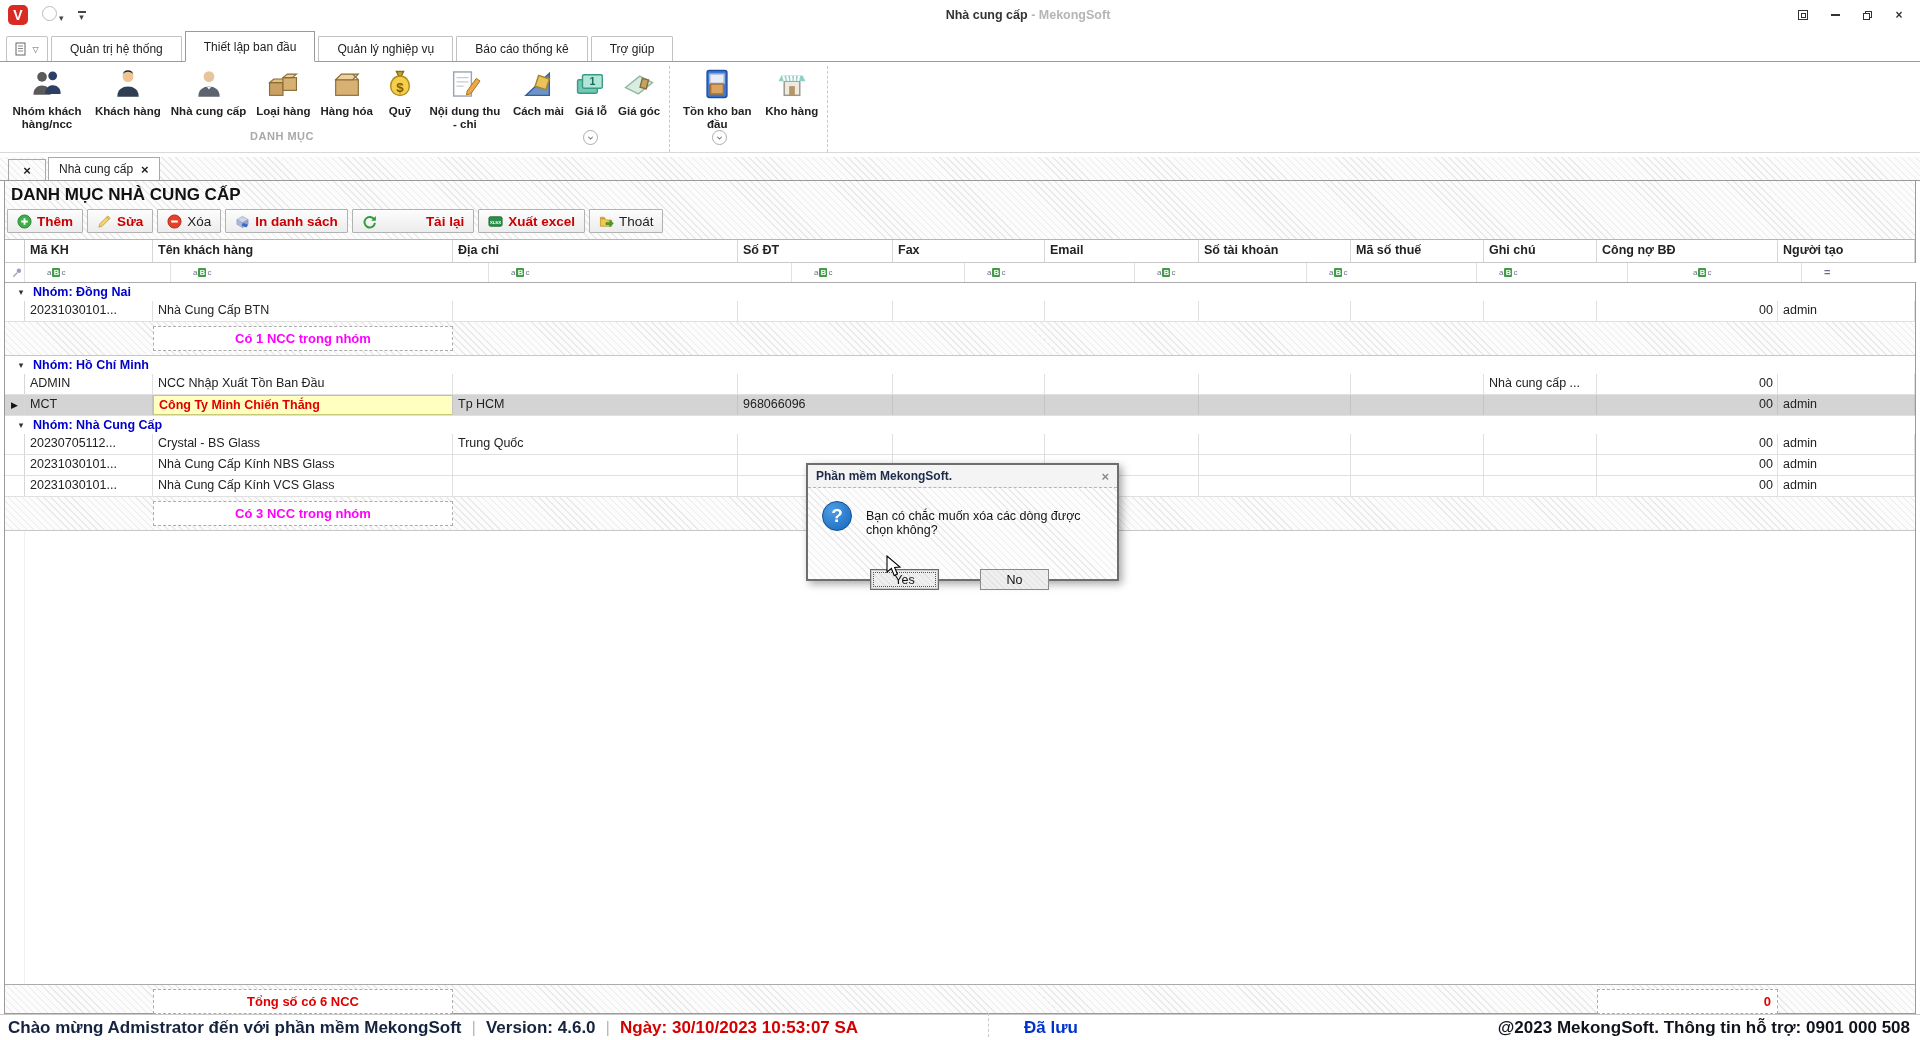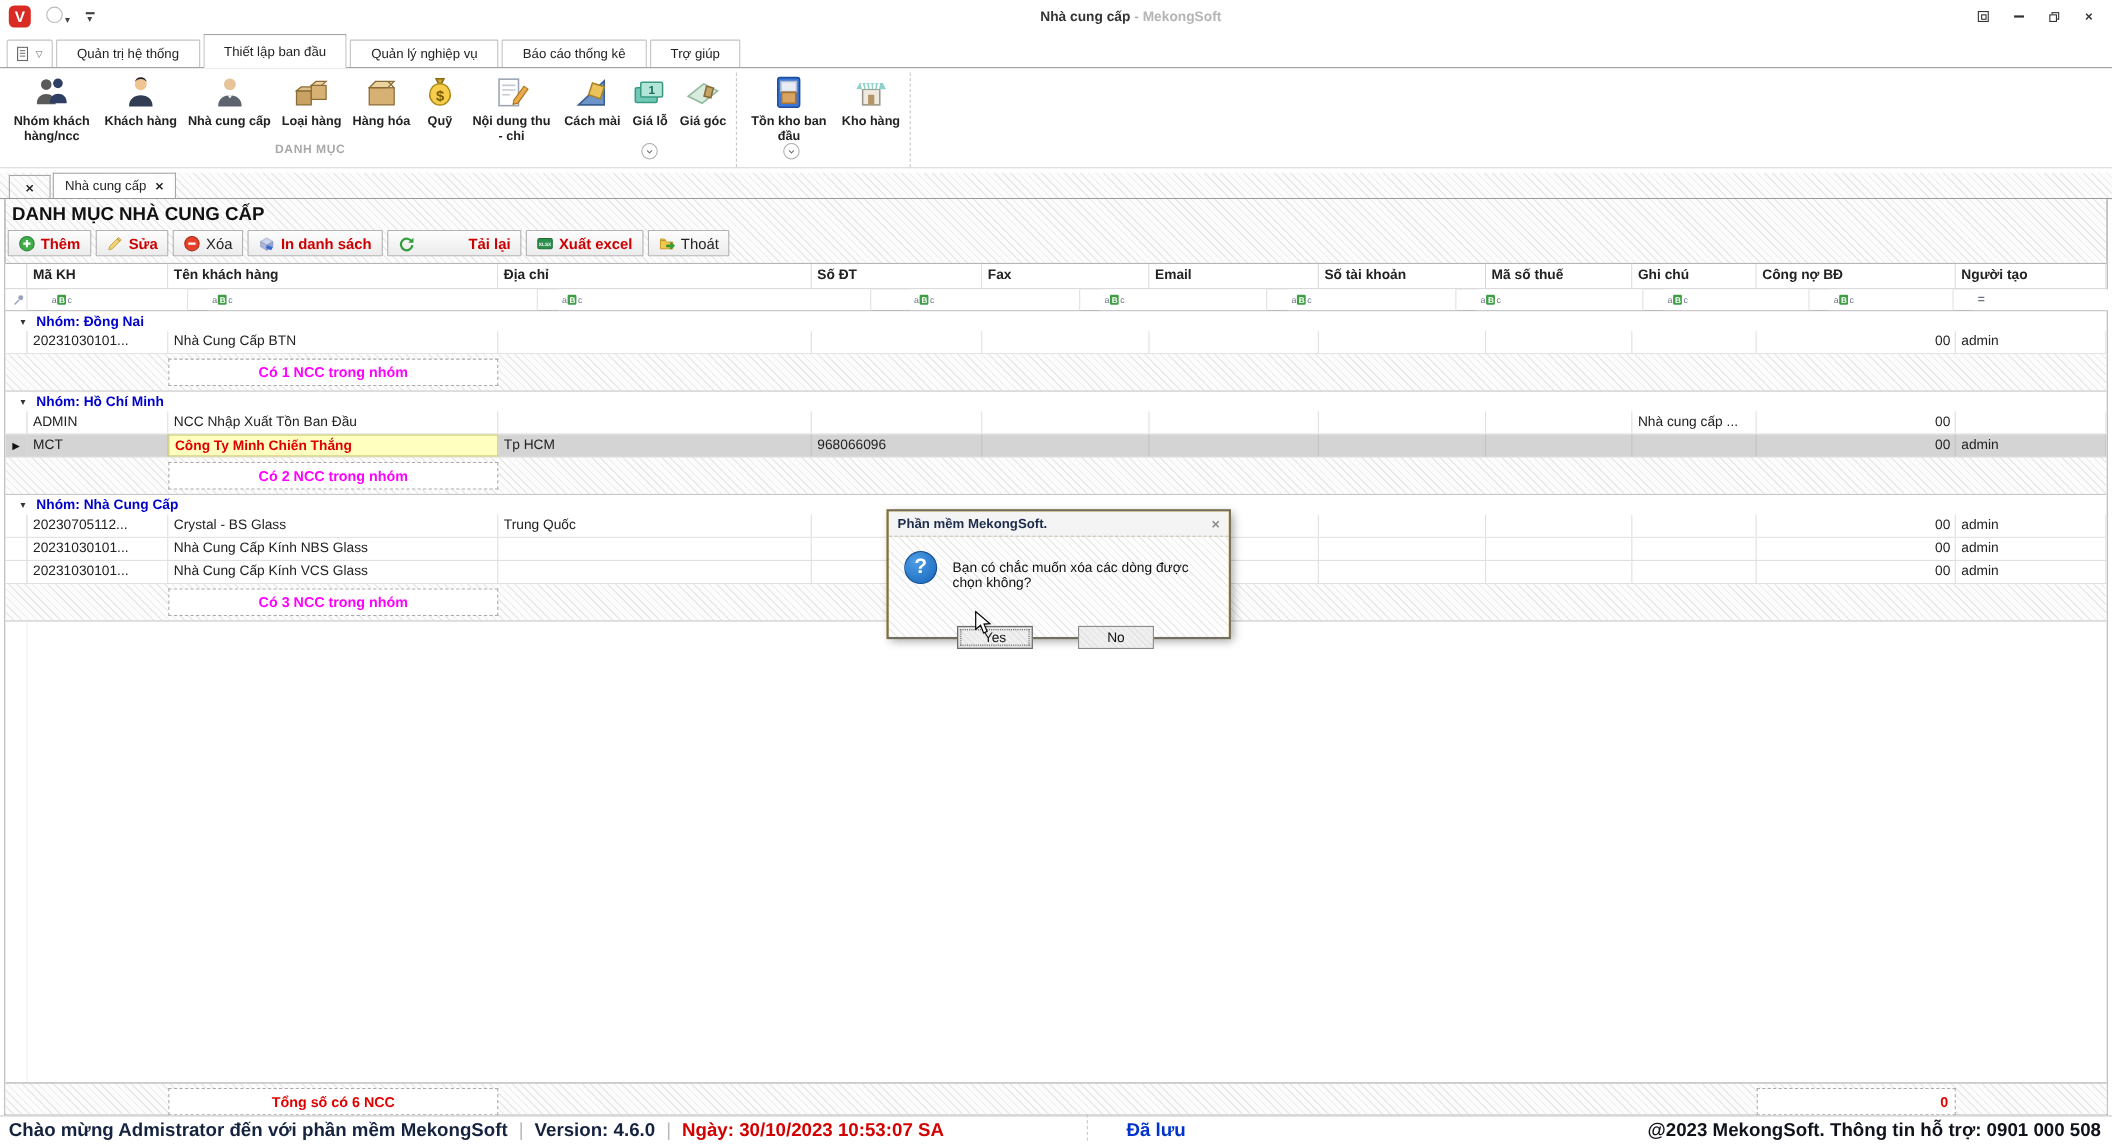--- a/index.html
+++ b/index.html
@@ -388,36 +388,36 @@
         </div>
         <div class="gcell" style="width: 128px;">
           <span class="chip">a<b>B</b>c</span>
         </div>
         <div class="gcell" style="width: 300px;">
           <span class="chip">a<b>B</b>c</span>
         </div>
         <div class="gcell" style="width: 285px;">
           <span class="chip">a<b>B</b>c</span>
         </div>
-        <div class="gcell" style="width: 155px; margin-left: 17px;">
+        <div class="gcell" style="width: 155px;">
           <span class="chip">a<b>B</b>c</span>
         </div>
         <div class="gcell" style="width: 152px;">
           <span class="chip">a<b>B</b>c</span>
         </div>
         <div class="gcell" style="width: 154px;">
           <span class="chip">a<b>B</b>c</span>
         </div>
         <div class="gcell" style="width: 152px;">
           <span class="chip">a<b>B</b>c</span>
         </div>
         <div class="gcell" style="width: 133px;">
           <span class="chip">a<b>B</b>c</span>
         </div>
-        <div class="gcell" style="width: 113px;">
+        <div class="gcell" style="width: 113px; margin-left: 43px;">
           <span class="chip">a<b>B</b>c</span>
         </div>
         <div class="gcell" style="width: 181px;">
           <span class="chip eq">=</span>
         </div>
         <div class="gcell" style="width: 145px; flex: 1 1 0%;">
           <span class="chip">a<b>B</b>c</span>
         </div>
       </div>
     <div id="grid-body">
@@ -466,23 +466,20 @@
           <div class="gcell cell-hl" style="width: 300px;">Công Ty Minh Chiến Thắng</div>
           <div class="gcell" style="width: 285px;">Tp HCM</div>
           <div class="gcell" style="width: 155px;">968066096</div>
           <div class="gcell" style="width: 152px;"></div>
           <div class="gcell" style="width: 154px;"></div>
           <div class="gcell" style="width: 152px;"></div>
           <div class="gcell" style="width: 133px;"></div>
           <div class="gcell" style="width: 113px;"></div>
           <div class="gcell num" style="width: 181px;">00</div>
           <div class="gcell" style="width: 145px; flex: 1 1 0%;">admin</div>
-        </div>
-        <div class="group-foot hx">
-          <div class="foot-box" style="left: 148px; width: 300px;">Có 2 NCC trong nhóm</div>
         </div>
         <div class="group-hdr">
           <span class="tri">▾</span>
           <span class="gname">Nhóm: Nhà Cung Cấp</span>
         </div>
         <div class="drow">
           <div class="gutter"></div>
           <div class="gcell" style="width: 128px;">20230705112...</div>
           <div class="gcell" style="width: 300px;">Crystal - BS Glass</div>
           <div class="gcell" style="width: 285px;">Trung Quốc</div>

